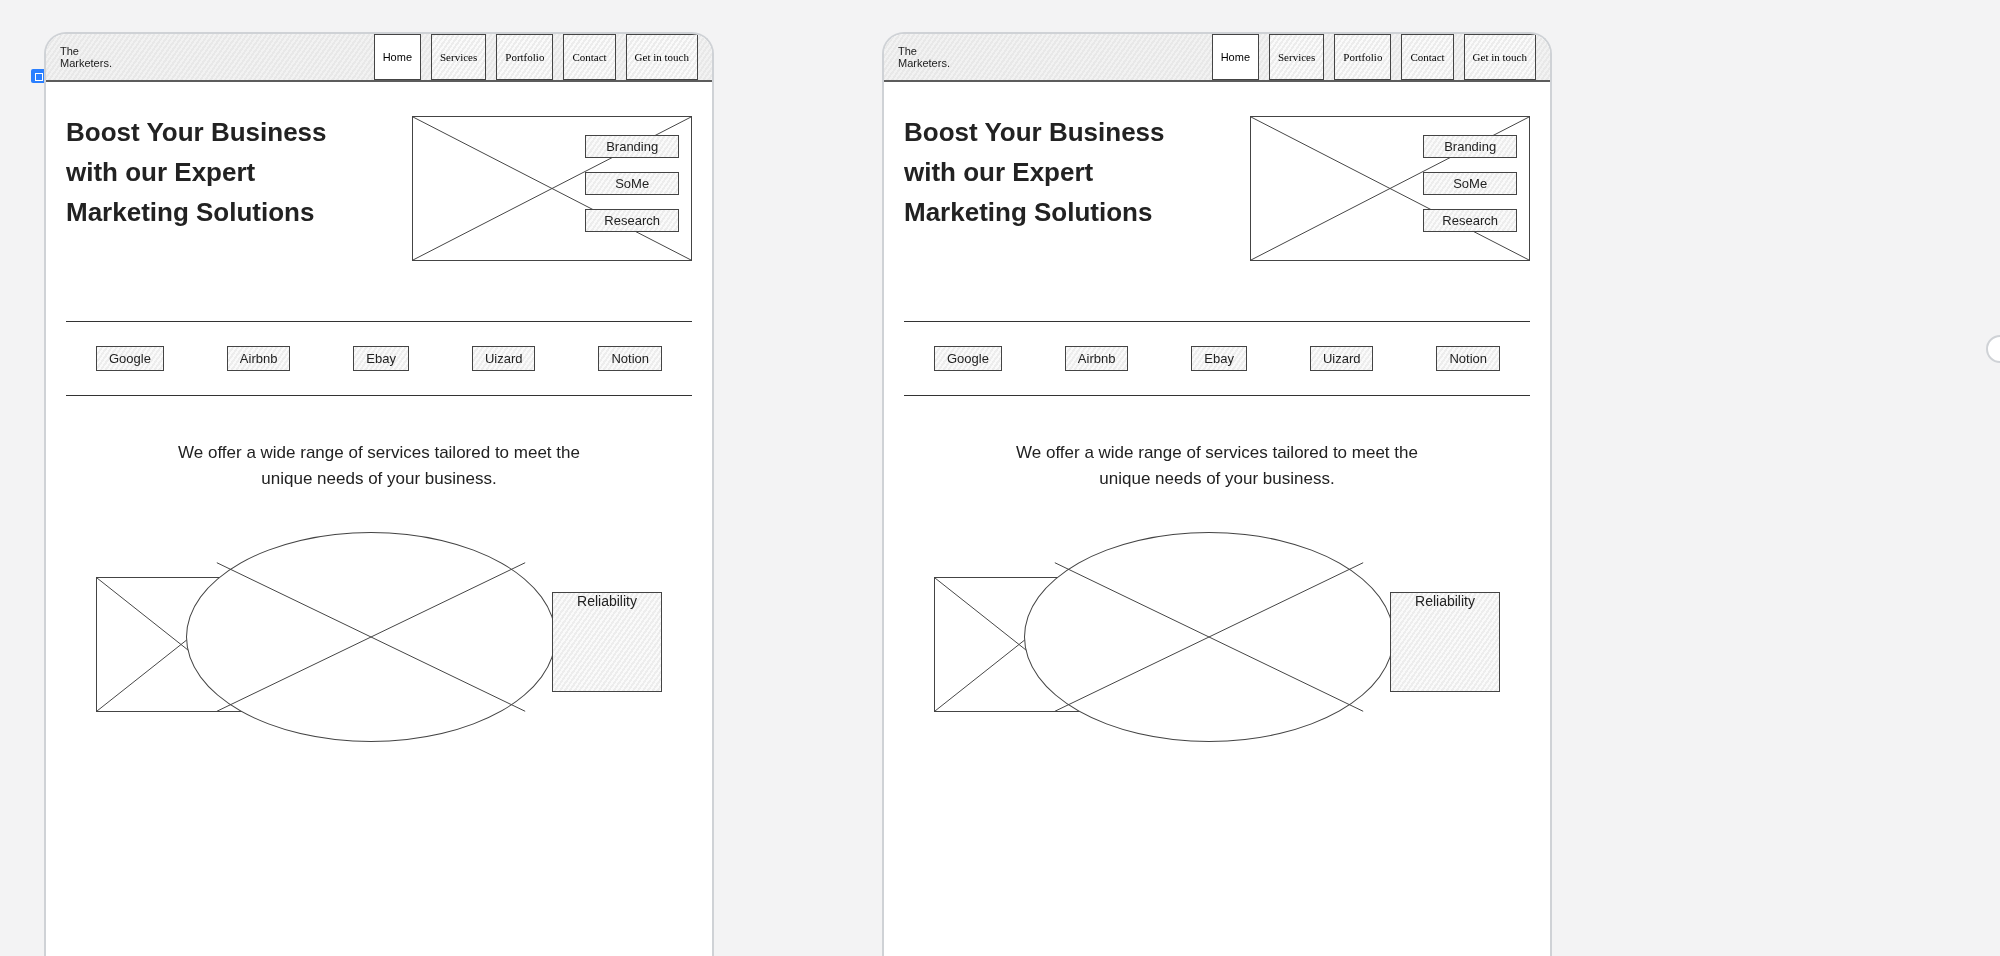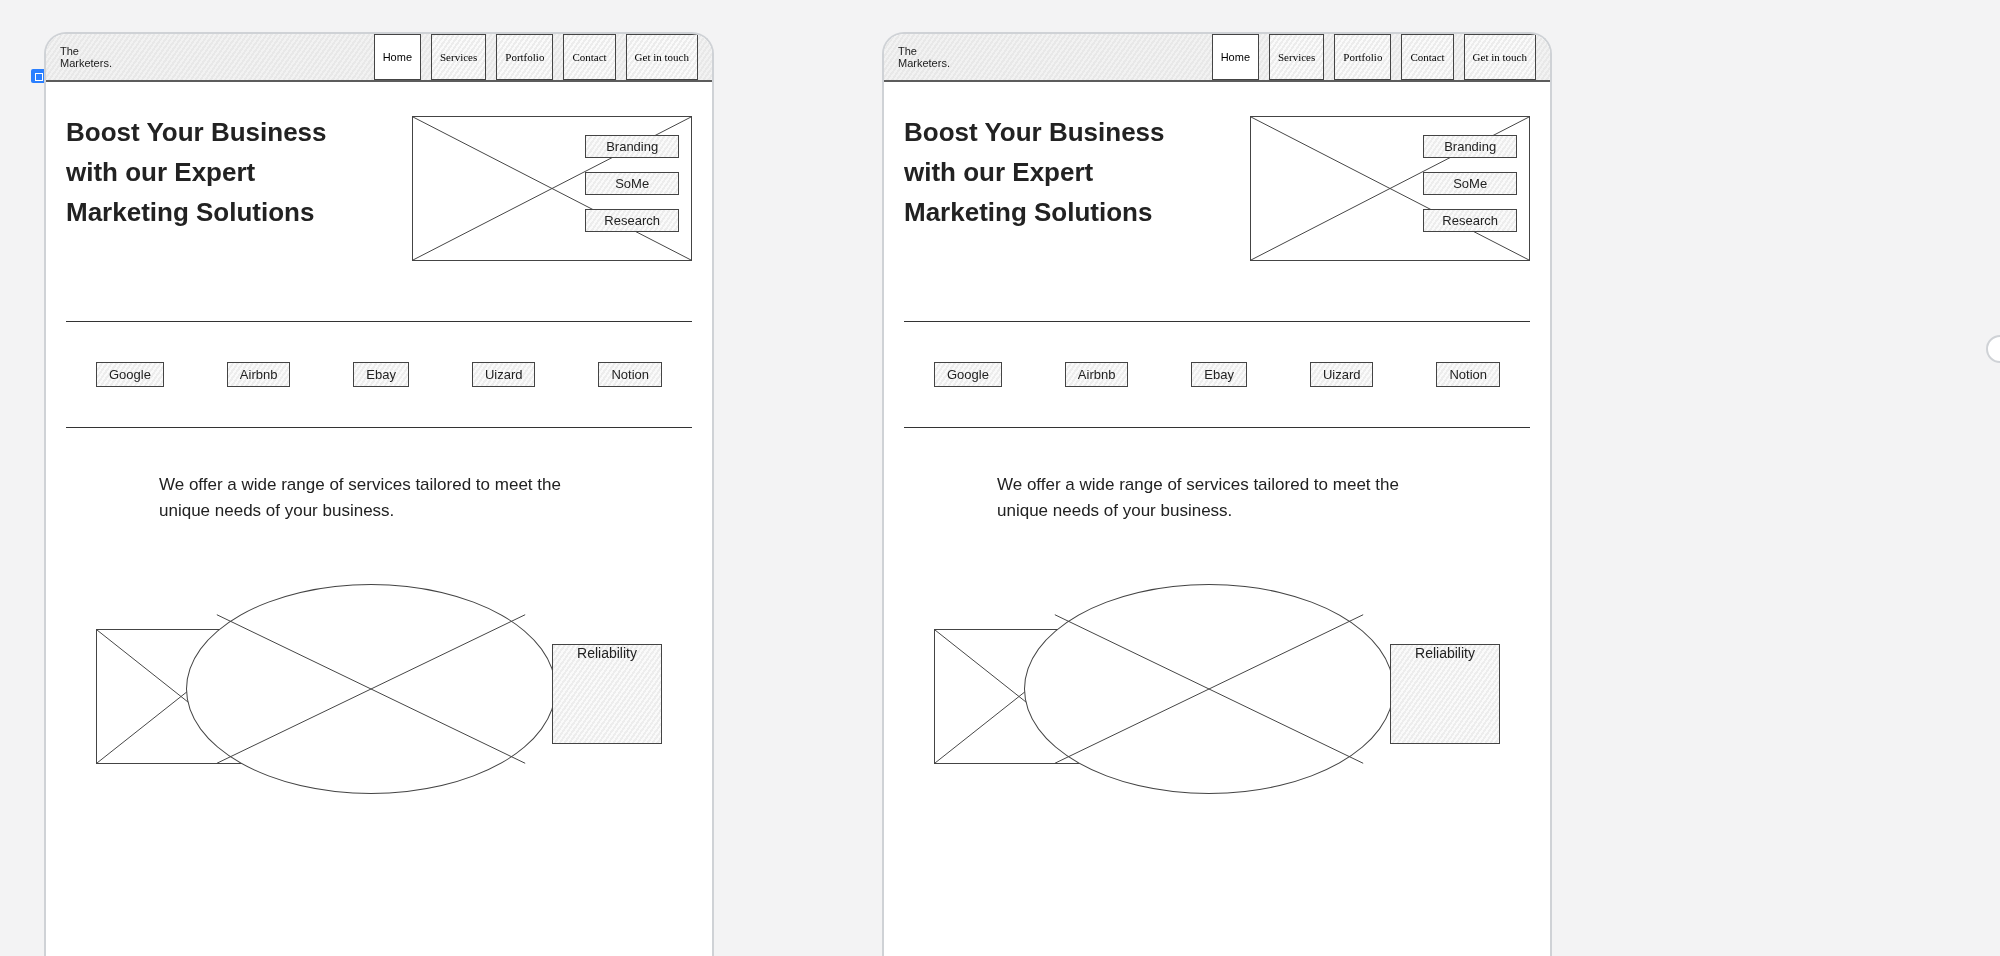--- a/index.html
+++ b/index.html
@@ -141,41 +141,41 @@
     );
     font-size: 13px;
     padding: 3px 18px;
     text-align: center;
   }
 
   
   .logos-strip {
     border-top: 1.5px solid #333;
     border-bottom: 1.5px solid #333;
-    padding: 40px 30px;
+    padding: 24px 30px;
     display: flex;
     justify-content: space-between;
   }
   .logo-chip {
     border: 1.5px solid #444;
     background: repeating-linear-gradient(
       -55deg,
       #fafafa 0px, #fafafa 2px,
       #ededed 2px, #ededed 4px
     );
     font-size: 13px;
     padding: 4px 12px;
   }
 
   
   .tagline {
-    text-align: left;
+    text-align: center;
     font-size: 17px;
     line-height: 26px;
-    margin: 44px auto 60px auto;
+    margin: 44px auto 40px auto;
     max-width: 440px;
   }
 
   
   .shapes {
     position: relative;
     height: 210px;
     margin: 0 30px;
   }
   .shape-rect {

